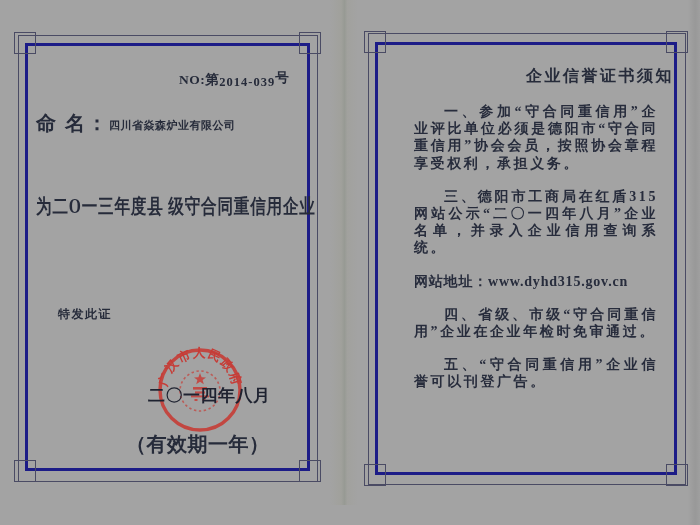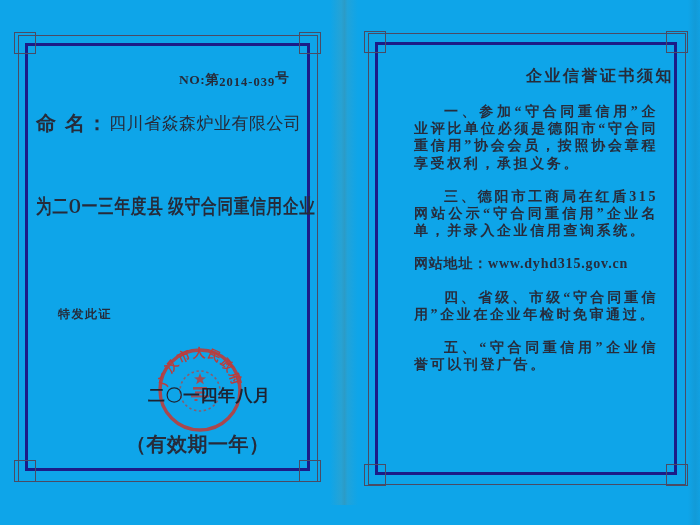--- a/index.html
+++ b/index.html
@@ -1,18 +1,18 @@
 <!DOCTYPE html>
 <html><head>
 <meta charset="utf-8">
 <style>
   html,body{margin:0;padding:0;background:#ffffff;}
   .scan{
     position:relative;width:700px;height:525px;overflow:hidden;
-    background:#0ea5e9;
+    background:#a3a3a3;
     font-family:"Liberation Serif","DejaVu Serif",serif;
     color:#262b3a;
   }
   
   .frame{position:absolute;box-sizing:border-box;}
   .thin{border:1.5px solid #4a4b64;}
   .thick{border:3px solid #1c1c87;}
   .corner{
     position:absolute;width:22px;height:22px;box-sizing:border-box;
     border:1.5px solid #4a4b64;background:transparent;
@@ -38,21 +38,21 @@
 
   
   .serial{
     position:absolute;left:179px;top:71px;
     font-size:13.5px;font-weight:bold;letter-spacing:0.5px;white-space:nowrap;
   }
   .serial .num{font-size:12.5px;position:relative;top:2px;letter-spacing:1px;}
   .serial .suffix{position:relative;top:-2px;}
   .name-row{position:absolute;left:36px;top:110px;white-space:nowrap;}
   .name-label{font-size:20px;font-weight:bold;letter-spacing:2px;}
-  .company{font-size:17px;font-weight:normal;letter-spacing:0.5px;position:relative;top:-1px;}
+  .company{font-size:11px;font-weight:bold;letter-spacing:0.5px;position:relative;top:-1px;}
   .award{
     position:absolute;left:36px;top:193px;
     font-size:20px;font-weight:bold;white-space:nowrap;letter-spacing:1px;
     transform:scaleX(0.78);transform-origin:left center;
   }
   .issue{position:absolute;left:58px;top:306px;font-size:12px;font-weight:bold;letter-spacing:1.5px;}
   .cert-date{
     position:absolute;left:148px;top:384px;z-index:3;
     font-size:17px;font-weight:bold;letter-spacing:0.5px;white-space:nowrap;color:#1e2230;
   }
@@ -121,21 +121,21 @@
       <textPath href="#sealArc" startOffset="50%" text-anchor="middle">广汉市人民政府</textPath>
     </text>
   </svg>
 
   <div class="cert-date">二〇一四年八月</div>
   <div class="validity">（有效期一年）</div>
 
   <div class="notice">
     <h2 class="notice-title">企业信誉证书须知</h2>
     <p class="para">一、参加“守合同重信用”企业评比单位必须是德阳市“守合同重信用”协会会员，按照协会章程享受权利，承担义务。</p>
-    <p class="para">三、德阳市工商局在红盾315网站公示“守合同重信用”企业名单，并录入企业信用查询系统。</p>
+    <p class="para">三、德阳市工商局在红盾315网站公示“二〇一四年八月”企业名单，并录入企业信用查询系统。</p>
     <p class="para flush">网站地址：www.dyhd315.gov.cn</p>
     <p class="para">四、省级、市级“守合同重信用”企业在企业年检时免审通过。</p>
     <p class="para">五、“守合同重信用”企业信誉可以刊登广告。</p>
   </div>
 
   <div class="fold"></div>
   <div class="edge-shadow"></div>
 
 </div>
 

